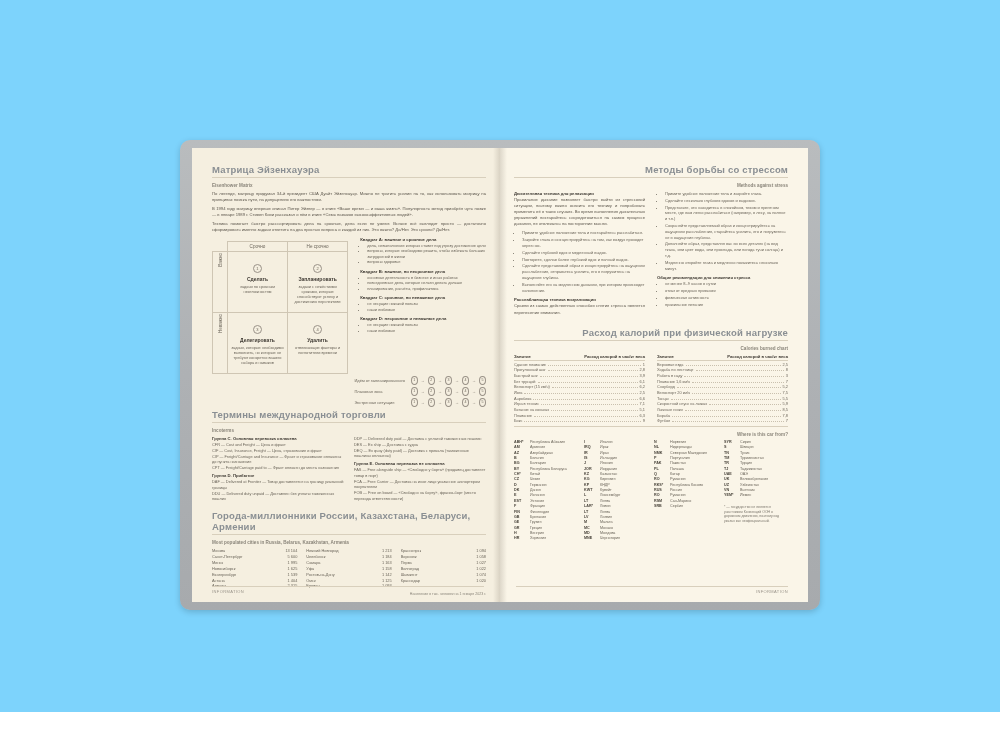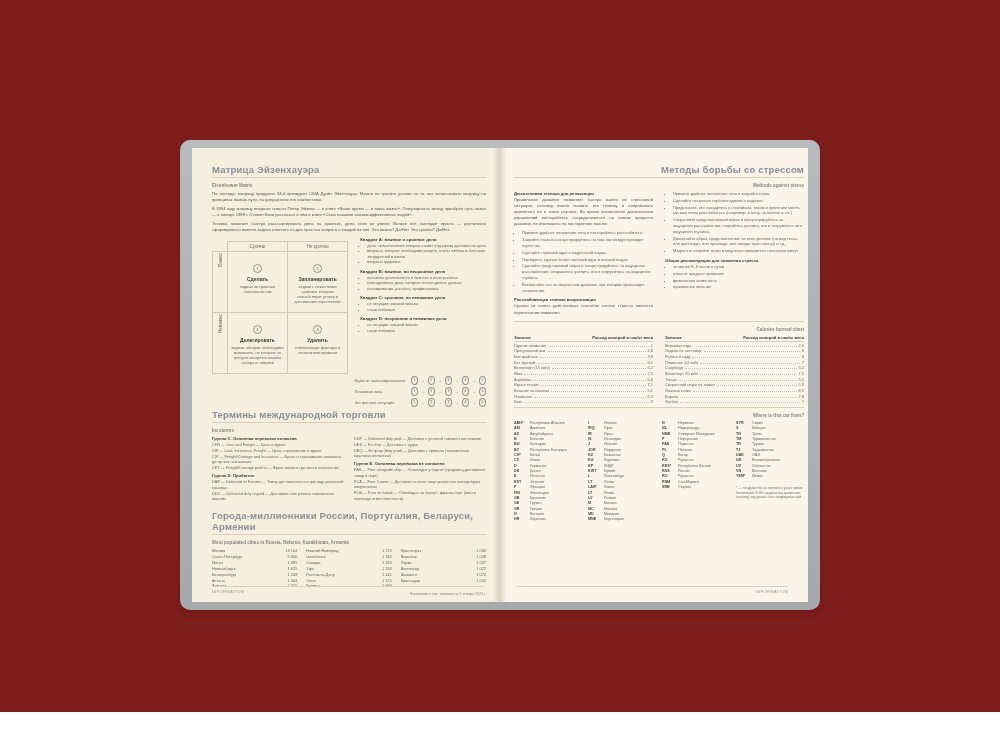--- a/index.html
+++ b/index.html
@@ -1,39 +1,39 @@
 <!DOCTYPE html>
 <html><head>
 <meta charset="utf-8">
 <style>
   html,body{margin:0;padding:0;}
   body{
     width:1000px;height:750px;background:#ffffff;
     font-family:"Liberation Sans", sans-serif;
     overflow:hidden;
   }
-  .scene{position:relative;width:1000px;height:712px;background:#7f1d1d;}
+  .scene{position:relative;width:1000px;height:712px;background:#7dd3fc;}
 
   
   .cover{
     position:absolute;left:180px;top:140px;width:640px;height:470px;
     background:linear-gradient(180deg,#b9bcbe 0%,#aeb1b4 50%,#a7aaad 100%);
     border-radius:10px;
     box-shadow:0 2px 6px rgba(0,0,0,0.18);
   }
   
   .pages{
     position:absolute;left:192px;top:148px;width:616px;height:454px;
     background:#f7f2e4;border-radius:4px;
     box-shadow:inset 0 0 0 1px #e6ded0;
     display:flex;
   }
   .page{position:relative;height:100%;box-sizing:border-box;overflow:hidden;}
   .page-left{width:50%;background:#f5efe0;padding:16px 14px 14px 20px;}
-  .page-right{width:50%;background:#faf5e8;padding:16px 4px 14px 14px;}
+  .page-right{width:50%;background:#faf5e8;padding:16px 20px 14px 14px;}
   .gutter{
     position:absolute;left:50%;top:0;width:14px;height:100%;
     transform:translateX(-50%);
     background:linear-gradient(90deg,rgba(120,110,95,0.00),rgba(120,110,95,0.22),rgba(120,110,95,0.00));
     pointer-events:none;
   }
 
   h2.section{
     color:#8a8f93;font-size:9.5px;font-weight:bold;margin:0 0 2px 0;
     letter-spacing:0.2px;
@@ -253,21 +253,21 @@
           <p class="itm">DDP — Delivered duty paid — Доставка с уплатой таможенных пошлин</p>
           <p class="itm">DES — Ex ship — Доставка с судна</p>
           <p class="itm">DEQ — Ex quay (duty paid) — Доставка с причала (таможенные пошлины оплачены)</p>
           <div class="grp" style="margin-top:3px;">Группа E. Основная перевозка не оплачена</div>
           <p class="itm">FAS — Free alongside ship — «Свободно у борта» (продавец доставляет товар в порт)</p>
           <p class="itm">FCA — Free Carrier — Доставка на иное лицо указанное экспортером покупателем</p>
           <p class="itm">FOB — Free on board — «Свободно на борту», франко-борт (место перехода ответственности)</p>
         </div>
       </div>
 
-      <h2 class="section" style="margin-top:8px;">Города-миллионники России, Португалия, Беларуси, Армении</h2>
+      <h2 class="section" style="margin-top:8px;">Города-миллионники России, Казахстана, Беларуси, Армении</h2>
       <div class="rule"></div>
       <div class="sub">Most populated cities in Russia, Belarus, Kazakhstan, Armenia</div>
       <div class="cities">
         <div>
           <div class="crow">
               <span class="nm">Москва</span>
               <span class="vl">13 104</span>
             </div>
           <div class="crow">
               <span class="nm">Санкт-Петербург</span>
@@ -389,20 +389,21 @@
           <div class="grp">Общие рекомендации для снижения стресса</div>
           <ul class="bul">
             <li>не менее 8–9 часов в сутки</li>
             <li>отказ от вредных привычек</li>
             <li>физическая активность</li>
             <li>правильное питание</li>
           </ul>
         </div>
       </div>
 
+      <h2 class="section right" style="margin-top:8px;">Расход калорий при физической нагрузке</h2>
       <div class="rule"></div>
       <div class="sub right">Calories burned chart</div>
 
       <div class="cal">
         <div>
           <div class="calhd">
               <span>Занятие</span>
               <span>Расход калорий в час/кг веса</span>
             </div>
           <div class="calrow">

